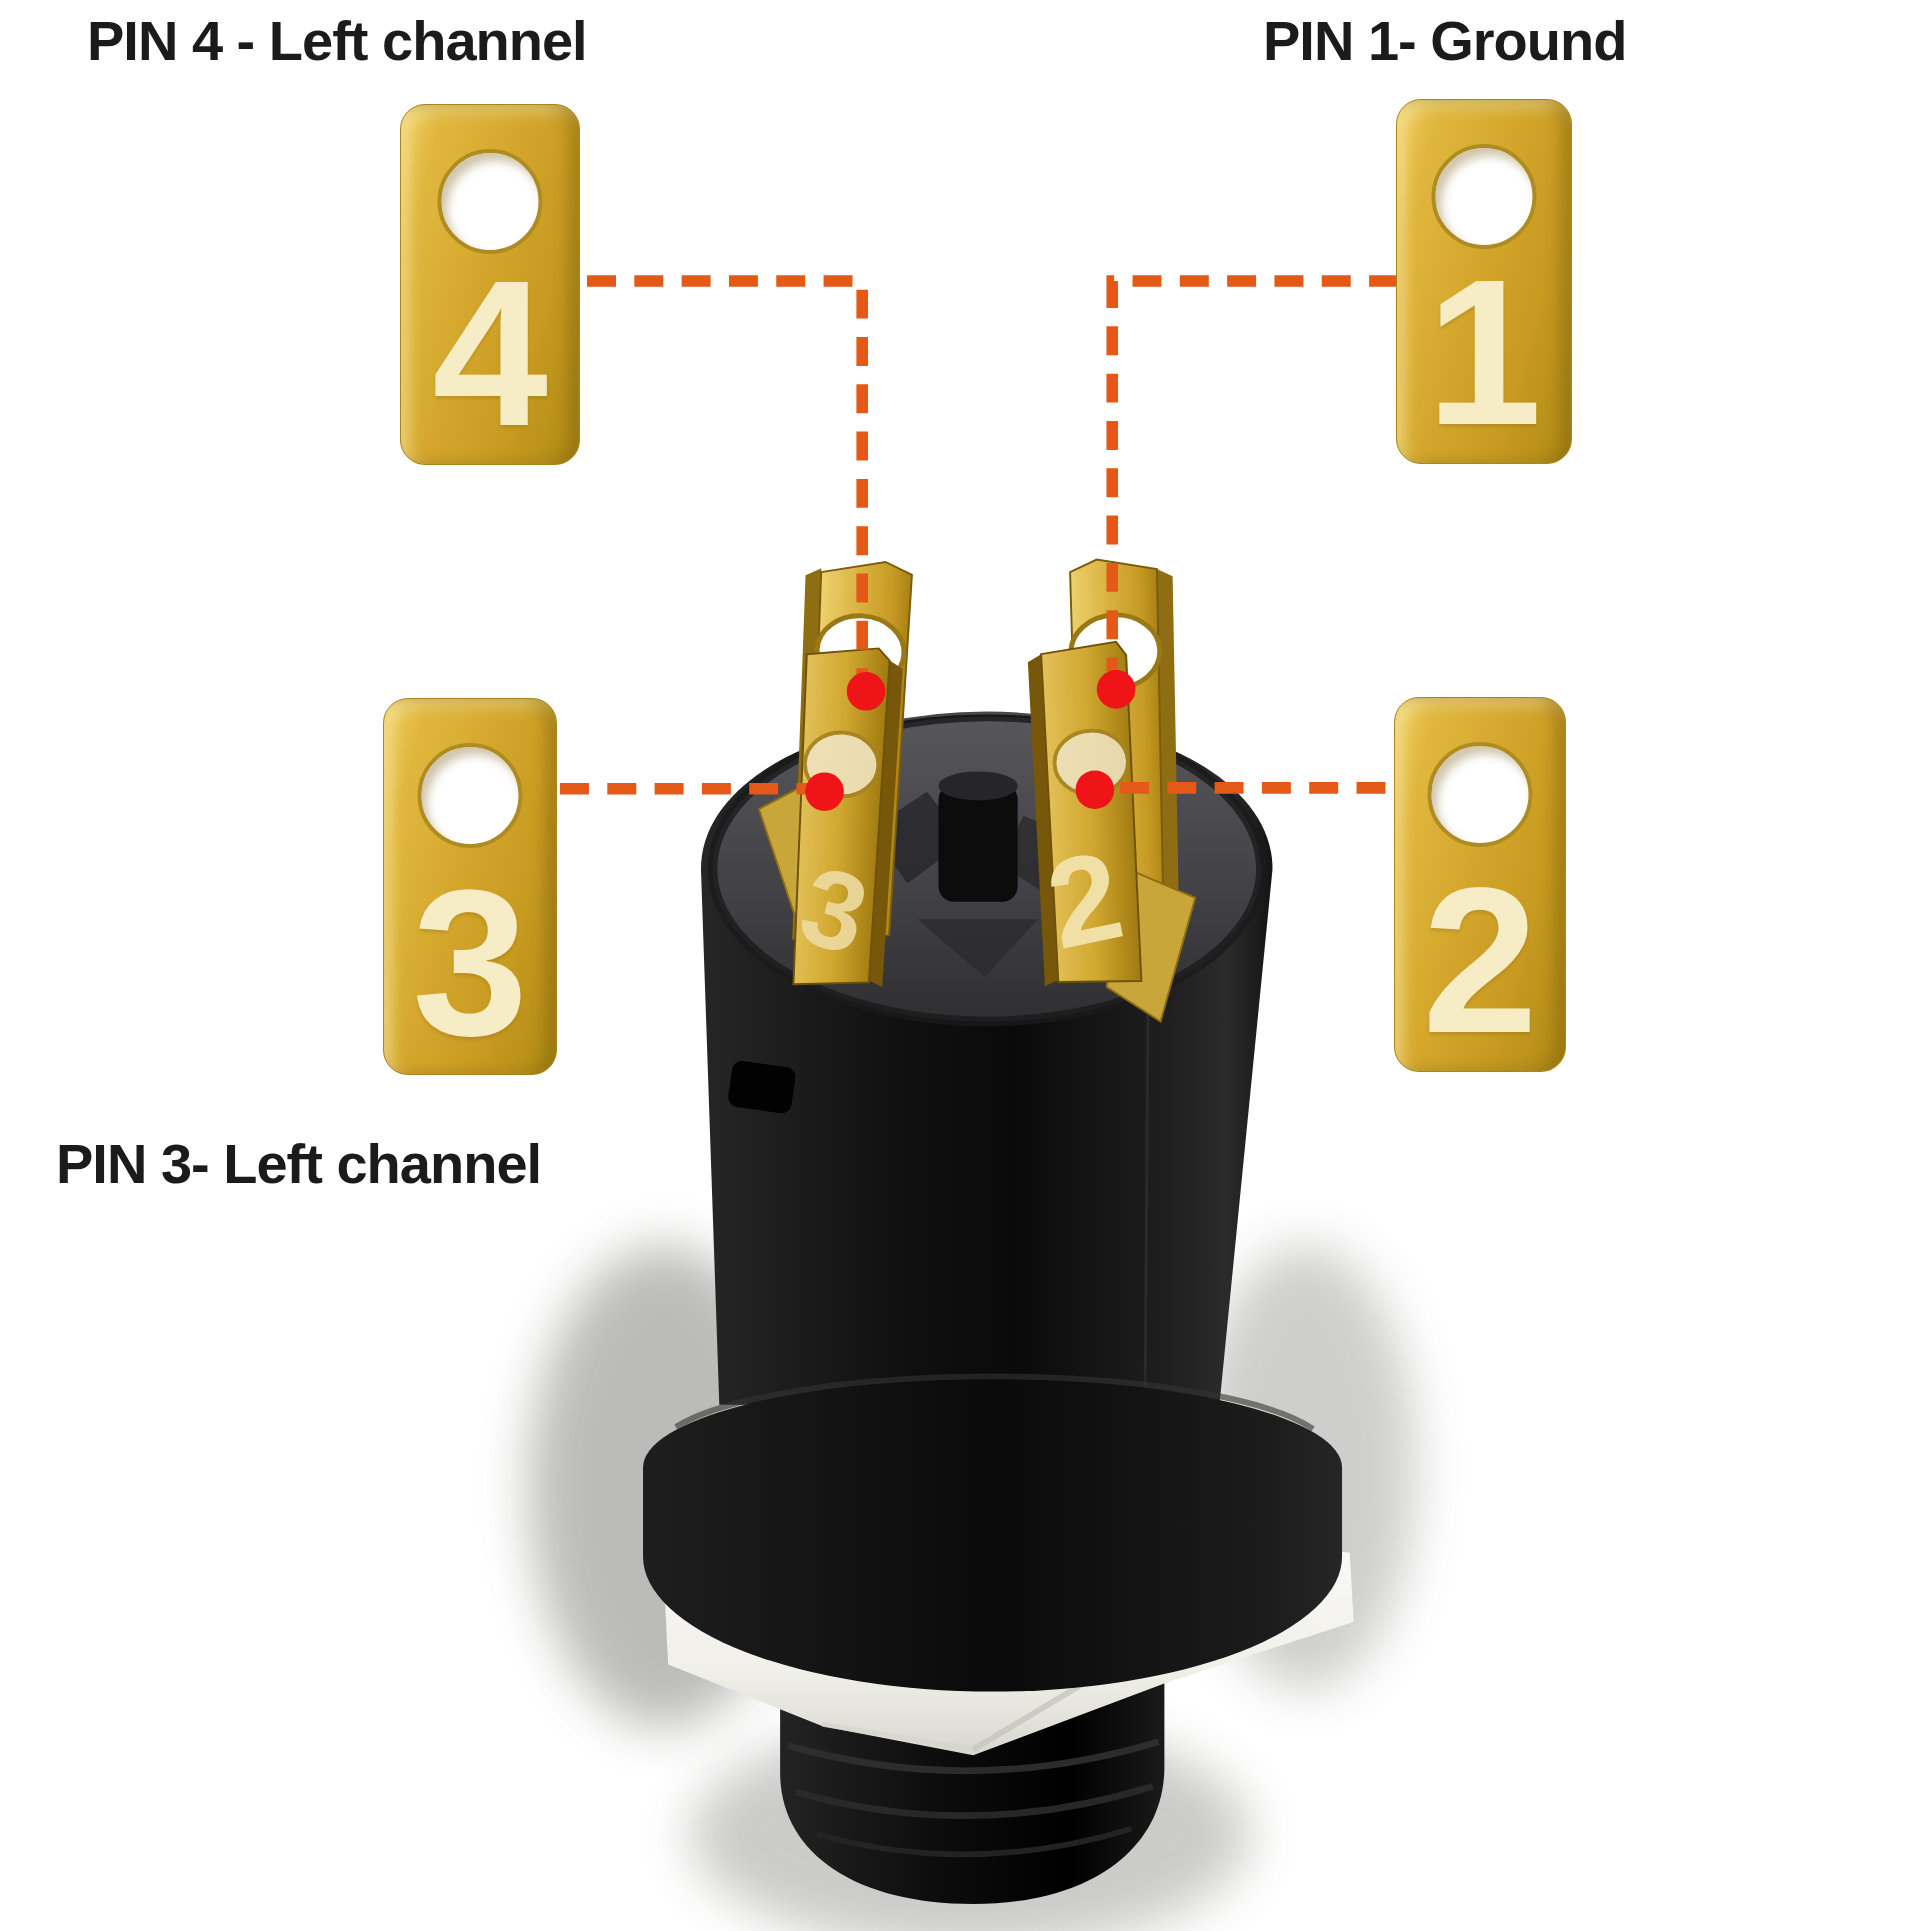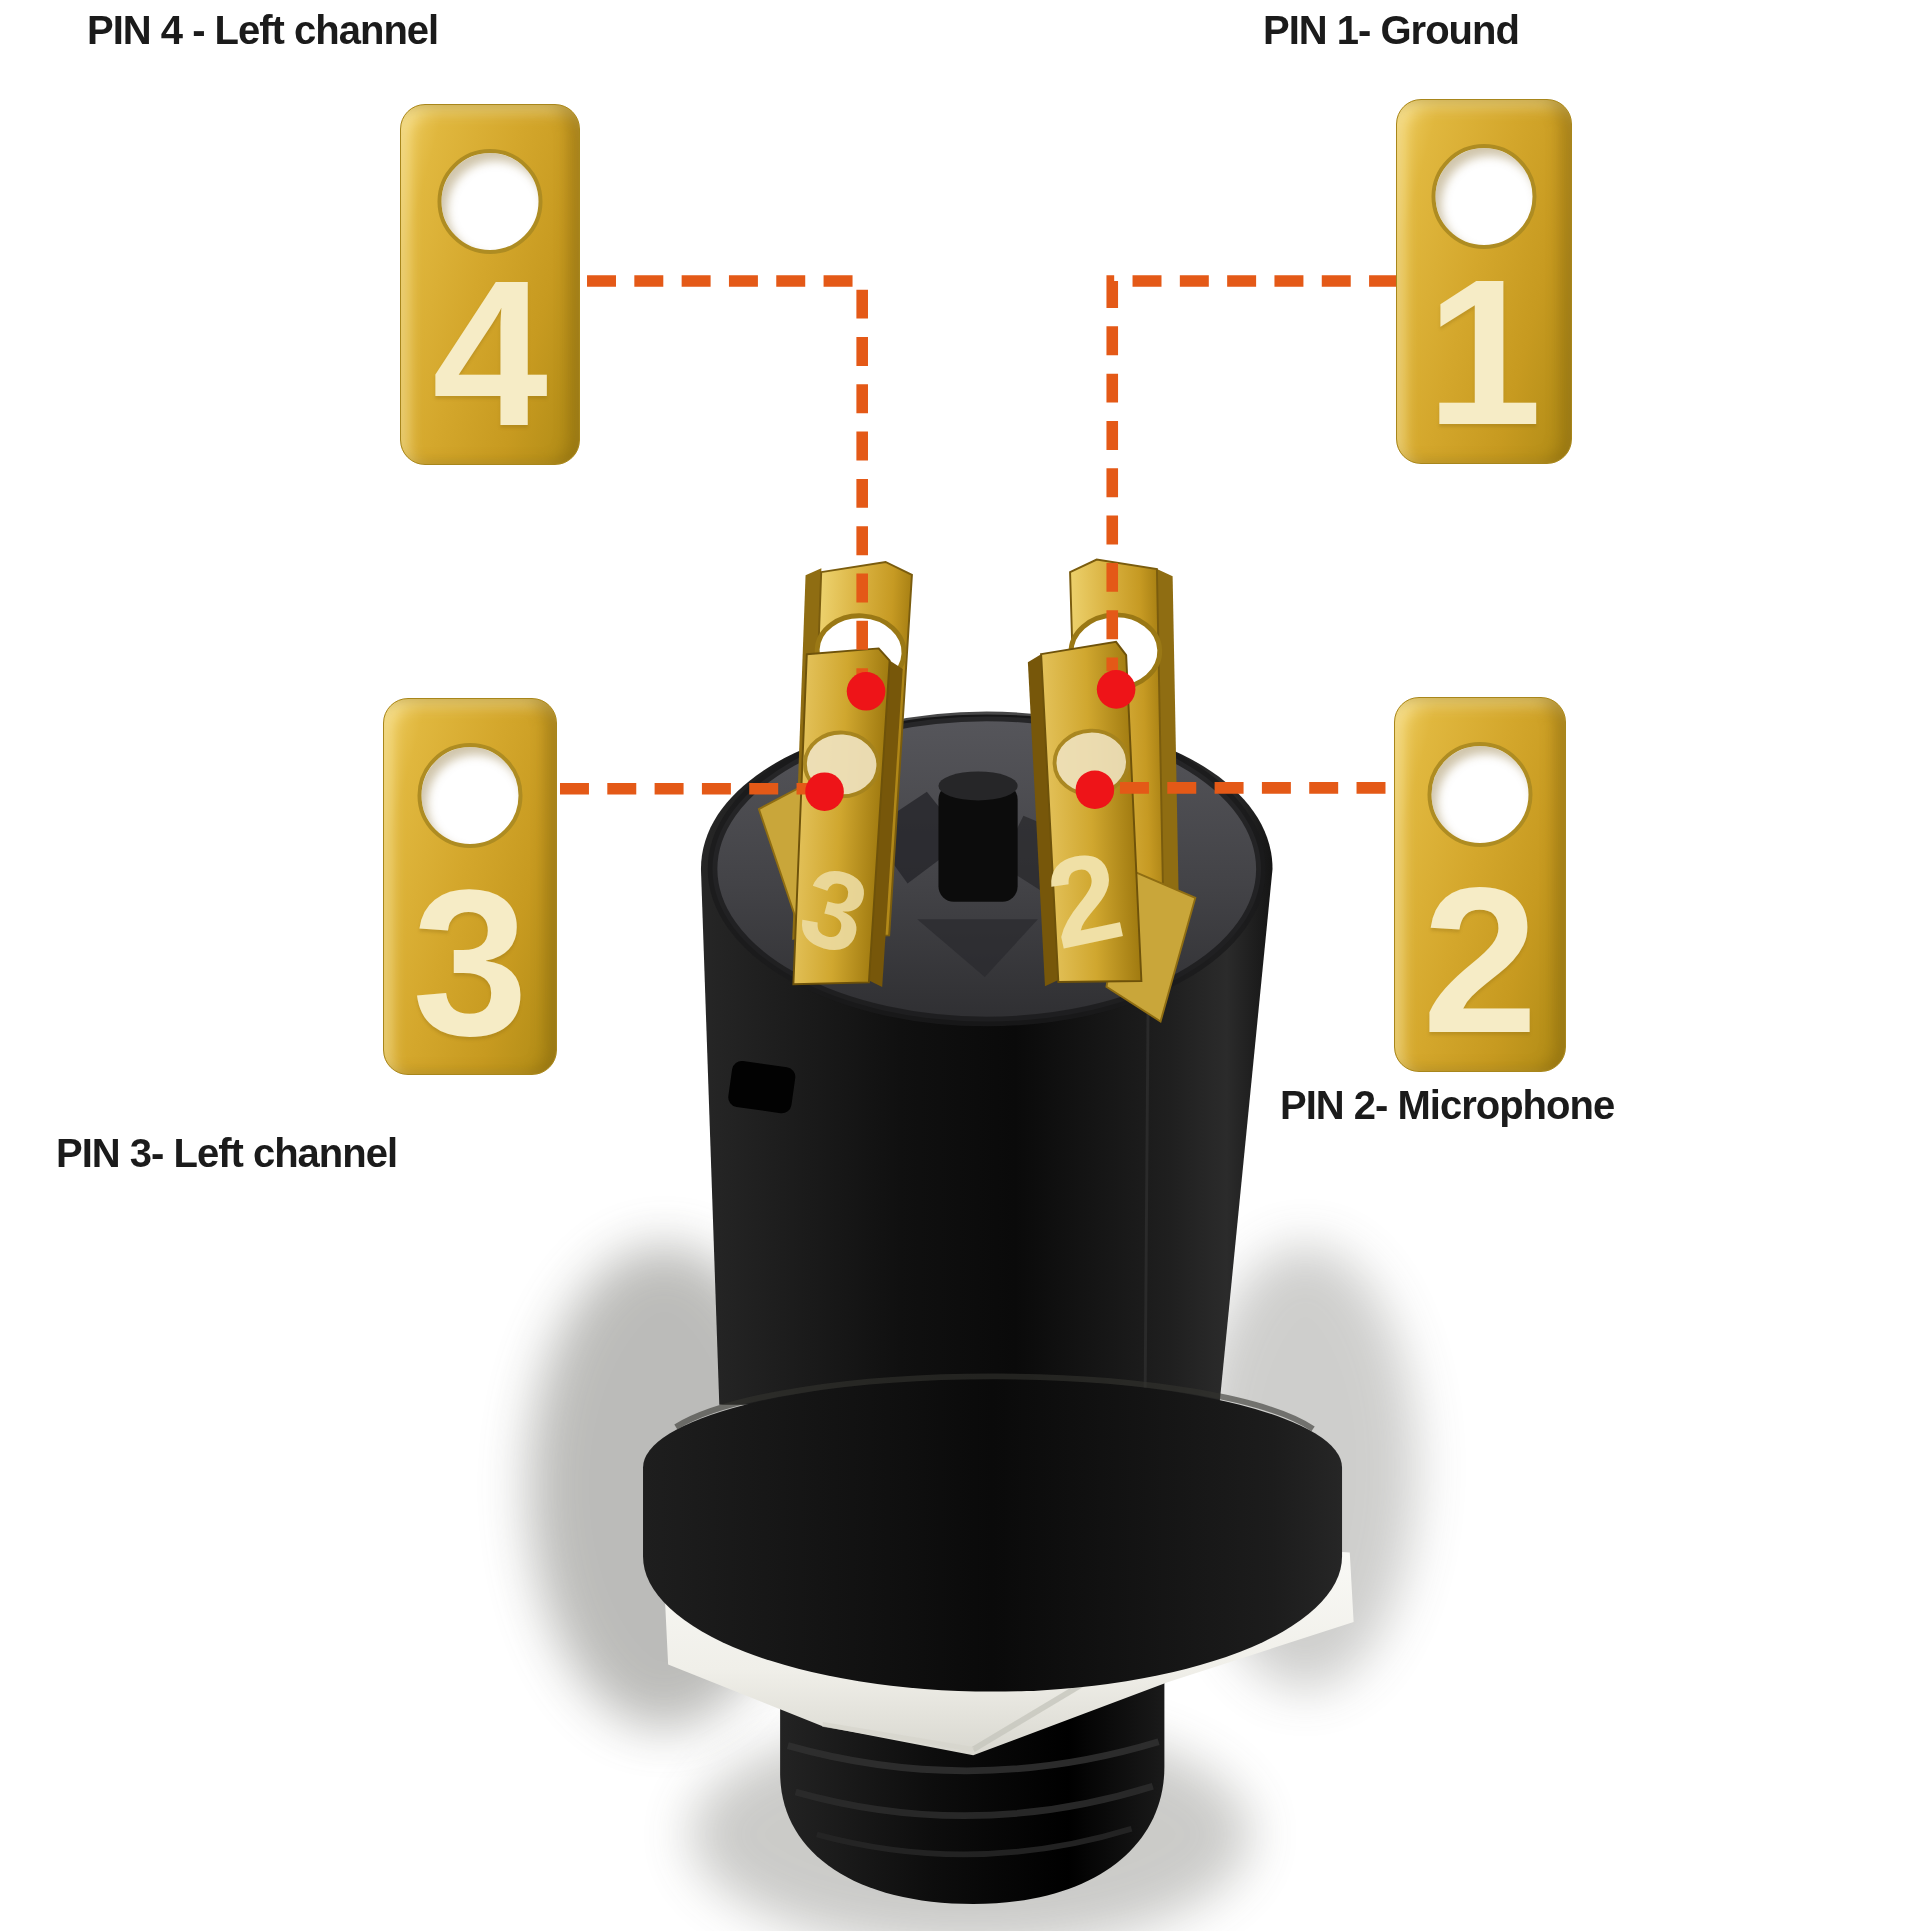--- a/index.html
+++ b/index.html
@@ -1,18 +1,18 @@
 <!DOCTYPE html>
 <html><head>
 <meta charset="utf-8">
 <style>
   html,body{margin:0;padding:0;background:#fff;}
   .canvas{position:relative;width:1931px;height:1931px;background:#ffffff;overflow:hidden;
           font-family:"Liberation Sans", sans-serif;}
-  .pin-label{position:absolute;font-weight:bold;font-size:40px;letter-spacing:-1px;color:#1b1b1b;white-space:nowrap;}
+  .pin-label{position:absolute;font-weight:bold;font-size:56px;letter-spacing:-1px;color:#1b1b1b;white-space:nowrap;}
   .gold-tab{position:absolute;border-radius:25px;
       background:linear-gradient(105deg,#EFCE64 0%,#E0B73E 16%,#D4A72C 45%,#C79A20 72%,#AE8A15 100%);
       border:1.9px solid #A8861B;
       box-shadow:inset -9.7px 0 15.4px rgba(120,90,10,.45), inset 7.7px 7.7px 13.5px rgba(255,240,180,.55);}
   .tab-hole{position:absolute;left:50%;transform:translateX(-50%);top:44px;width:97px;height:97px;
       border-radius:50%;background:#ffffff;border:4.8px solid #AE8C22;
       box-shadow:inset 5.8px 7.7px 9.7px rgba(120,90,15,.35);}
   .tab-numeral{position:absolute;bottom:11.6px;left:0;width:100%;text-align:center;
       font-weight:bold;font-size:208px;line-height:.95;color:#F6ECC6;
       text-shadow:0 2.9px 2.9px rgba(130,100,20,.25);}
@@ -168,16 +168,15 @@
     <div class="tab-numeral">3</div>
   </div>
   <div class="gold-tab" style="left:1394px;top:697px;width:170px;height:373px;">
     <div class="tab-hole"></div>
     <div class="tab-numeral">2</div>
   </div>
 
   <div class="pin-label" style="left:87px;top:7.7px;">PIN 4 - Left channel</div>
   <div class="pin-label" style="left:1263px;top:7.7px;">PIN 1- Ground</div>
   <div class="pin-label" style="left:56px;top:1083px;margin-top:48px;">PIN 3- Left channel</div>
-  <div class="pin-label" style="left:1280px;top:1083px;">PIN 2- Microphone</div>
 
 </div>
 
 
 </body></html>

